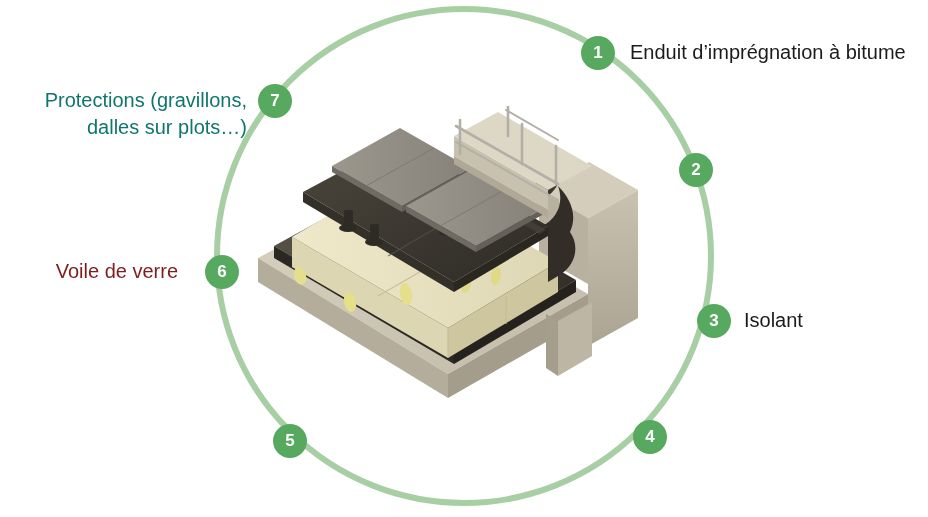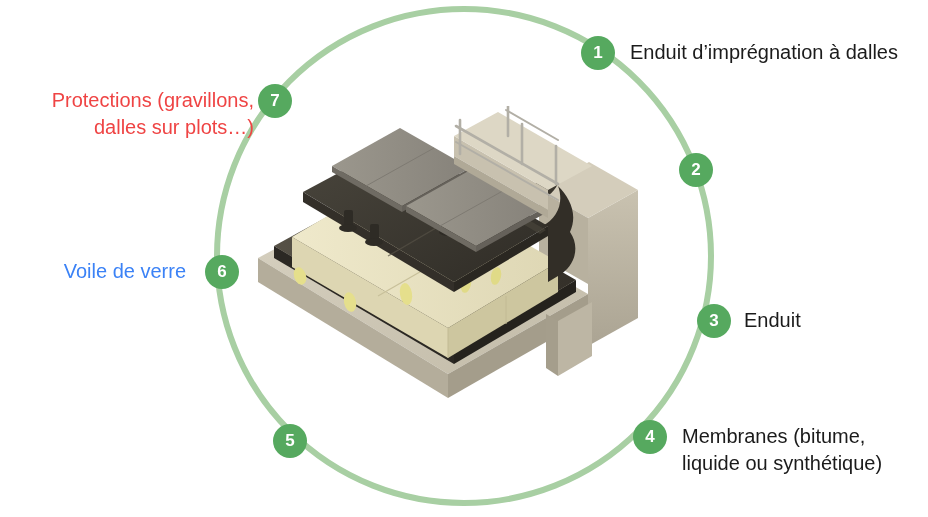--- a/index.html
+++ b/index.html
@@ -189,21 +189,19 @@
   </svg>
 
   <div class="badge" style="left: 581px; top: 36px; background: rgb(86, 169, 95);">1</div>
   <div class="badge" style="left: 679px; top: 153px; background: rgb(86, 169, 95);">2</div>
   <div class="badge" style="left: 697px; top: 304px; background: rgb(86, 169, 95);">3</div>
   <div class="badge" style="left: 633px; top: 420px; background: rgb(86, 169, 95);">4</div>
   <div class="badge" style="left: 273px; top: 424px; background: rgb(86, 169, 95);">5</div>
   <div class="badge" style="left: 205px; top: 255px; background: rgb(86, 169, 95);">6</div>
   <div class="badge" style="left: 258px; top: 84px; background: rgb(86, 169, 95);">7</div>
 
-  <div class="label right" style="left: 630px; top: 39px; color: rgb(27, 27, 27);">Enduit d’imprégnation à dalles</div>
-  <div class="label right" style="left: 744px; top: 307px; color: rgb(27, 27, 27);">Enduit</div>
-  <div class="label right" style="left: 682px; top: 423px; color: rgb(27, 27, 27);">Membranes (bitume,
-liquide ou synthétique)</div>
-  <div class="label left" style="left: 40px; top: 258px; width: 146px; color: #3b82f6;">Voile de verre</div>
-  <div class="label left" style="left: 17px; top: 87px; width: 237px; color: #ef4444;">Protections (gravillons,
+  <div class="label right" style="left: 630px; top: 39px; color: rgb(27, 27, 27);">Enduit d’imprégnation à bitume</div>
+  <div class="label right" style="left: 744px; top: 307px; color: rgb(27, 27, 27);">Isolant</div>
+  <div class="label left" style="left: 32px; top: 258px; width: 146px; color: #7f1d1d;">Voile de verre</div>
+  <div class="label left" style="left: 10px; top: 87px; width: 237px; color: #0f766e;">Protections (gravillons,
 dalles sur plots…)</div>
 
 </div>
 
 </body></html>

